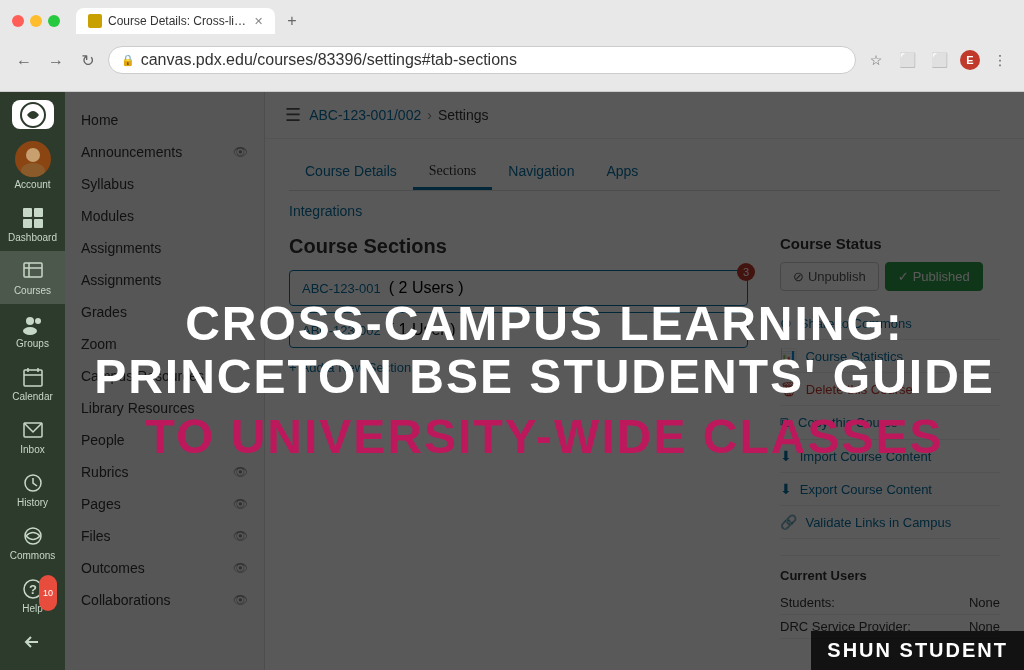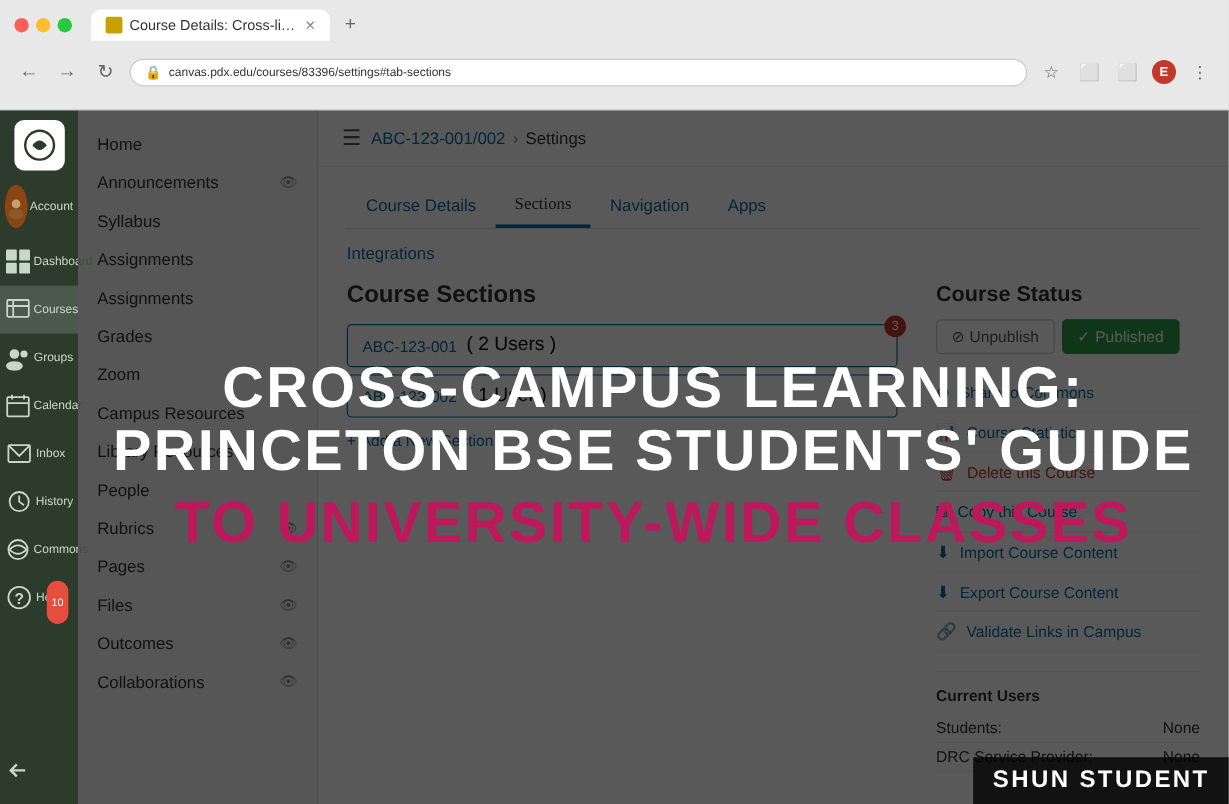--- a/index.html
+++ b/index.html
@@ -16,33 +16,33 @@
     .browser-tab { background: #fff; border-radius: 8px 8px 0 0; padding: 6px 12px; font-size: 12px; display: flex; align-items: center; gap: 6px; max-width: 200px; margin-left: 8px; }
     .browser-tab-icon { width: 14px; height: 14px; background: #c8a000; border-radius: 2px; }
     .browser-tab-label { font-size: 12px; color: #333; white-space: nowrap; overflow: hidden; text-overflow: ellipsis; max-width: 140px; }
     .browser-tab-close { color: #888; font-size: 11px; cursor: pointer; }
     .browser-tab-new { background: none; border: none; font-size: 16px; color: #666; cursor: pointer; margin-left: 4px; }
     .browser-navbar { display: flex; align-items: center; padding: 4px 12px; gap: 8px; height: 40px; }
     .nav-btn { background: none; border: none; color: #666; font-size: 16px; cursor: pointer; width: 24px; height: 24px; display: flex; align-items: center; justify-content: center; }
     .nav-btn:disabled { color: #ccc; }
     .address-bar { flex: 1; background: #fff; border: 1px solid #ccc; border-radius: 20px; padding: 4px 12px; font-size: 13px; color: #333; display: flex; align-items: center; gap: 6px; }
     .address-icon { color: #888; font-size: 11px; }
-    .address-text { font-size: 10px; color: #333; }
+    .address-text { font-size: 16px; color: #333; }
     .browser-actions { display: flex; gap: 8px; align-items: center; }
     .browser-action-btn { background: none; border: none; color: #666; font-size: 14px; cursor: pointer; width: 24px; height: 24px; display: flex; align-items: center; justify-content: center; }
     .user-avatar-browser { width: 20px; height: 20px; background: #c0392b; border-radius: 50%; display: flex; align-items: center; justify-content: center; color: #fff; font-size: 11px; font-weight: bold; }
 
     
     .app-container { display: flex; height: calc(670px - 92px); }
 
     
     .sidebar { width: 65px; background: #2d3b2d; display: flex; flex-direction: column; align-items: center; padding: 8px 0; gap: 0; flex-shrink: 0; }
     .sidebar-logo { width: 42px; height: 42px; background: #fff; border-radius: 8px; display: flex; align-items: center; justify-content: center; margin-bottom: 4px; }
     .sidebar-logo svg { width: 28px; height: 28px; }
-    .sidebar-item { width: 100%; display: flex; flex-direction: row; align-items: center; padding: 8px 4px; cursor: pointer; color: #c8d8c8; gap: 2px; position: relative; }
+    .sidebar-item { width: 100%; display: flex; flex-direction: column; align-items: center; padding: 8px 4px; cursor: pointer; color: #c8d8c8; gap: 2px; position: relative; }
     .sidebar-item.active { background: rgba(255,255,255,0.15); }
     .sidebar-item-icon { width: 24px; height: 24px; display: flex; align-items: center; justify-content: center; }
     .sidebar-item-label { font-size: 10px; color: #c8d8c8; text-align: center; }
     .sidebar-avatar { width: 36px; height: 36px; border-radius: 50%; background: #8b4513; display: flex; align-items: center; justify-content: center; overflow: hidden; }
     .badge { position: absolute; top: 6px; right: 8px; background: #e74c3c; color: #fff; font-size: 9px; border-radius: 10px; padding: 13px 4px; min-width: 16px; text-align: center; }
 
     
     .content-area { flex: 1; display: flex; overflow: hidden; }
 
     
@@ -75,21 +75,21 @@
     .side-col { width: 220px; flex-shrink: 0; }
 
     
     .section-title { font-size: 20px; font-weight: 600; color: #333; margin-bottom: 12px; }
     .section-item { border: 1px solid #0770a2; border-radius: 4px; padding: 8px 12px; margin-bottom: 6px; display: flex; align-items: center; gap: 8px; background: #fff; position: relative; }
     .section-item a { color: #0770a2; font-size: 13px; text-decoration: none; }
     .section-badge { background: #c0392b; color: #fff; border-radius: 50%; width: 18px; height: 18px; font-size: 11px; display: flex; align-items: center; justify-content: center; position: absolute; top: -8px; right: -8px; }
     .add-section-btn { color: #0770a2; font-size: 13px; cursor: pointer; background: none; border: none; padding: 4px 0; display: flex; align-items: center; gap: 4px; margin-top: 8px; }
 
     
-    .course-status-title { font-size: 18px; font-weight: 600; color: #333; margin-bottom: 10px; }
+    .course-status-title { font-size: 15px; font-weight: 600; color: #333; margin-bottom: 10px; }
     .status-buttons { display: flex; gap: 6px; margin-bottom: 16px; }
     .btn-unpublish { background: #fff; border: 1px solid #ccc; border-radius: 4px; padding: 6px 12px; font-size: 13px; color: #555; cursor: pointer; display: flex; align-items: center; gap: 4px; }
     .btn-published { background: #2d9a47; border: 1px solid #2d9a47; border-radius: 4px; padding: 6px 12px; font-size: 13px; color: #fff; cursor: pointer; display: flex; align-items: center; gap: 4px; }
     .sidebar-action-item { display: flex; align-items: center; gap: 8px; padding: 8px 0; font-size: 13px; color: #0770a2; cursor: pointer; border-bottom: 1px solid #eee; }
     .sidebar-action-item.danger { color: #c0392b; }
     .sidebar-action-icon { font-size: 14px; }
 
     .current-users-title { font-size: 13px; font-weight: 600; color: #333; margin-top: 16px; margin-bottom: 8px; border-top: 1px solid #eee; padding-top: 12px; }
     .current-user-row { display: flex; justify-content: space-between; font-size: 13px; padding: 4px 0; border-bottom: 1px solid #eee; }
     .current-user-label { color: #333; font-weight: 500; }
@@ -260,20 +260,23 @@
     <div class="course-nav">
       <div class="course-nav-item">
         <span>Home</span>
       </div>
       <div class="course-nav-item">
         <span>Announcements</span>
         <span class="nav-eye">👁</span>
       </div>
       <div class="course-nav-item">
         <span>Syllabus</span>
+      </div>
+      <div class="course-nav-item">
+        <span>Modules</span>
       </div>
       <div class="course-nav-item">
         <span>Assignments</span>
       </div>
       <div class="course-nav-item">
         <span>Assignments</span>
       </div>
       <div class="course-nav-item">
         <span>Grades</span>
       </div>

